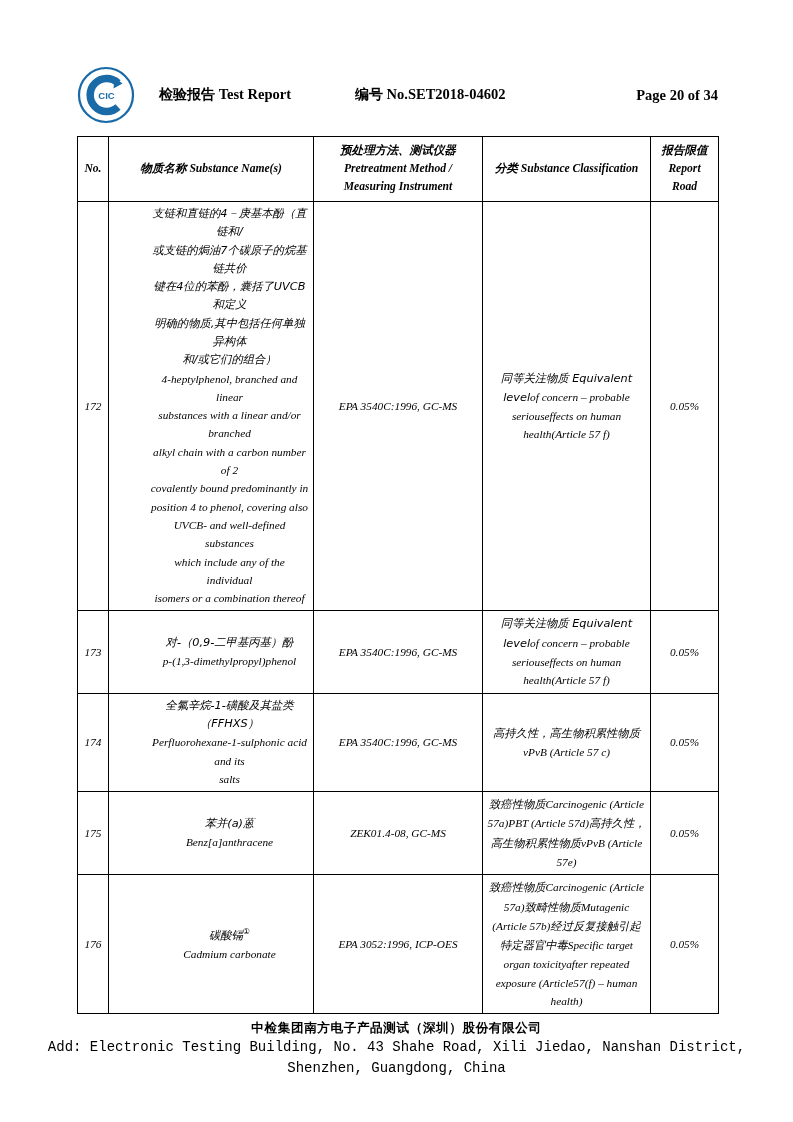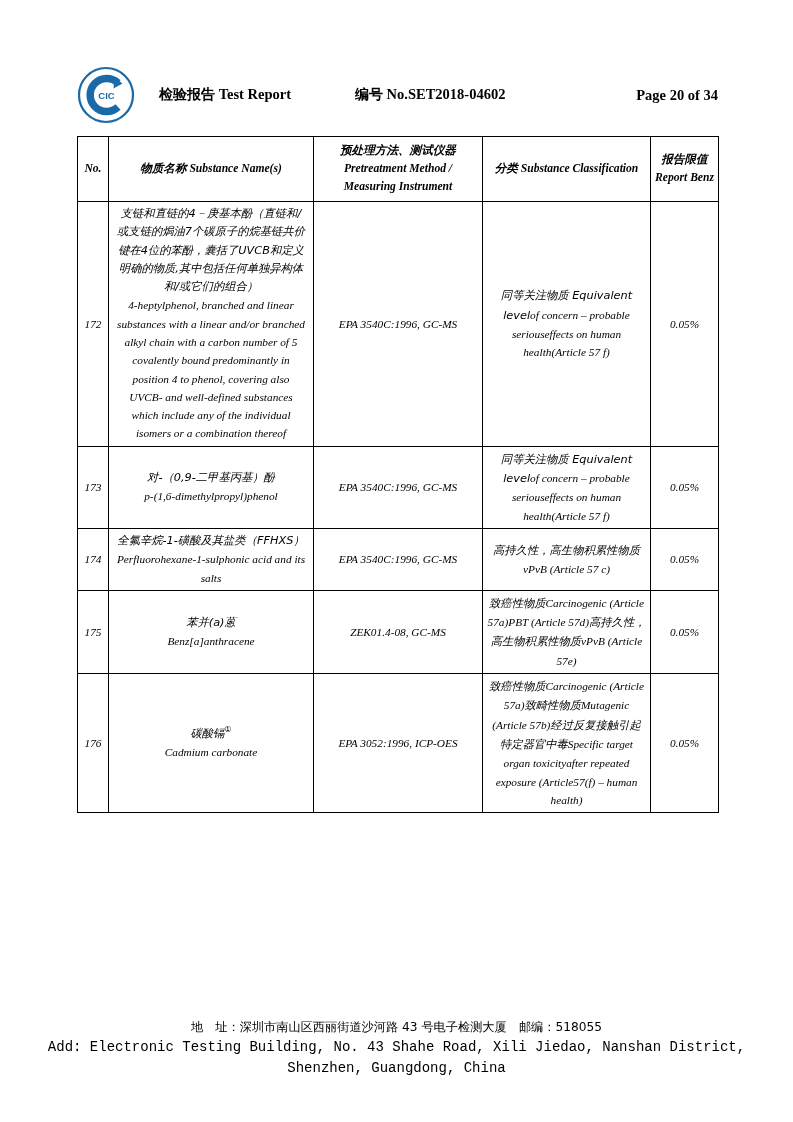--- a/index.html
+++ b/index.html
@@ -93,21 +93,21 @@
 
   .col-no    { width: 31px; }
   .col-name  { width: 205px; }
   .col-pre   { width: 169px; }
   .col-class { width: 168px; }
   .col-limit { width: 68px; }
 
   td.c-name  { padding: 6px 8px; }
   td.c-class { padding: 6px 6px; }
 
-  .cellblock { display: block; }
+  .cellblock { display: block; margin-left: 37px; }
   .cellblock .ln { display: block; }
 
   
   .footer {
     position: absolute;
     left: 40px;
     top: 1018px;
     width: 713px;
     text-align: center;
   }
@@ -157,58 +157,58 @@
         <th><span class="cn">物质名称</span> <span>Substance Name(s)</span></th>
         <th>
           <span class="ln cn">预处理方法、测试仪器</span>
           <span class="ln">Pretreatment Method /</span>
           <span class="ln">Measuring Instrument</span>
         </th>
         <th><span class="cn">分类</span> <span>Substance Classification</span></th>
         <th>
           <span class="ln cn">报告限值</span>
           <span class="ln">Report</span>
-          <span class="ln">Benz</span>
+          <span class="ln">Road</span>
         </th>
       </tr>
     </thead>
     <tbody id="tbody">
         <tr>
           <td>172</td>
           <td class="c-name">
             <span class="cellblock cn">
               <span class="ln">支链和直链的4－庚基本酚（直链和/</span>
               <span class="ln">或支链的焗油7个碳原子的烷基链共价</span>
               <span class="ln">键在4位的苯酚，囊括了UVCB和定义</span>
               <span class="ln">明确的物质,其中包括任何单独异构体</span>
               <span class="ln">和/或它们的组合）</span>
             </span>
             <span class="cellblock">
               <span class="ln">4-heptylphenol, branched and linear</span>
               <span class="ln">substances with a linear and/or branched</span>
-              <span class="ln">alkyl chain with a carbon number of 5</span>
+              <span class="ln">alkyl chain with a carbon number of 2</span>
               <span class="ln">covalently bound predominantly in</span>
               <span class="ln">position 4 to phenol, covering also</span>
               <span class="ln">UVCB- and well-defined substances</span>
               <span class="ln">which include any of the individual</span>
               <span class="ln">isomers or a combination thereof</span>
             </span>
           </td>
           <td>EPA 3540C:1996, GC-MS</td>
           <td class="c-class"><span class="ln cn">同等关注物质 Equivalent level</span><span class="ln">of concern – probable serious</span><span class="ln">effects on    human health</span><span class="ln">(Article 57 f)</span></td>
           <td>0.05%</td>
         </tr>
         <tr>
           <td>173</td>
           <td class="c-name">
             <span class="cellblock cn">
               <span class="ln">对-（0,9-二甲基丙基）酚</span>
             </span>
             <span class="cellblock">
-              <span class="ln">p-(1,6-dimethylpropyl)phenol</span>
+              <span class="ln">p-(1,3-dimethylpropyl)phenol</span>
             </span>
           </td>
           <td>EPA 3540C:1996, GC-MS</td>
           <td class="c-class"><span class="ln cn">同等关注物质 Equivalent level</span><span class="ln">of concern – probable serious</span><span class="ln">effects on    human health</span><span class="ln">(Article 57 f)</span></td>
           <td>0.05%</td>
         </tr>
         <tr>
           <td>174</td>
           <td class="c-name">
             <span class="cellblock cn">
@@ -248,17 +248,17 @@
             </span>
           </td>
           <td>EPA 3052:1996, ICP-OES</td>
           <td class="c-class"><span class="ln cn">致癌性物质</span><span class="ln">Carcinogenic (Article 57a)</span><span class="ln cn">致畸性物质</span><span class="ln">Mutagenic (Article 57b)</span><span class="ln cn">经过反复接触引起特定器官中</span><span class="ln cn">毒</span><span class="ln">Specific target organ toxicity</span><span class="ln">after repeated exposure (Article</span><span class="ln">57(f) – human health)</span></td>
           <td>0.05%</td>
         </tr>
       </tbody>
   </table>
 
   <div class="footer">
-    <div class="f-addr-cn cn">地　址：深圳市南山区西丽街道沙河路 43 号电子检测大厦　邮编：518055</div>
+    <div class="f-company">中检集团南方电子产品测试（深圳）股份有限公司</div>
     <div class="f-addr-en">Add: Electronic Testing Building, No. 43 Shahe Road, Xili Jiedao, Nanshan District, Shenzhen, Guangdong, China</div>
   </div>
 
 </div>
 
 </body></html>

